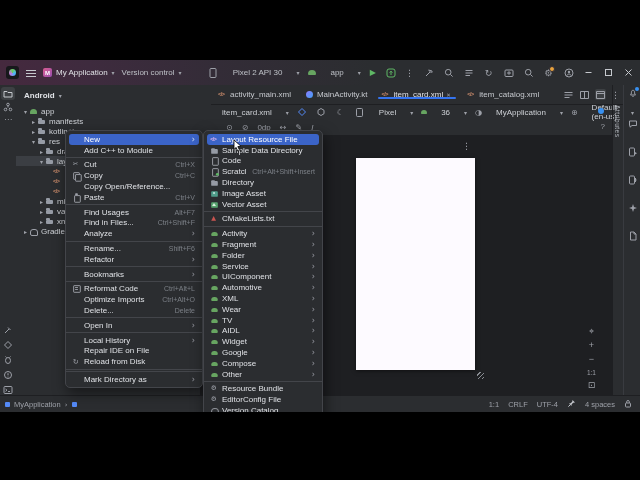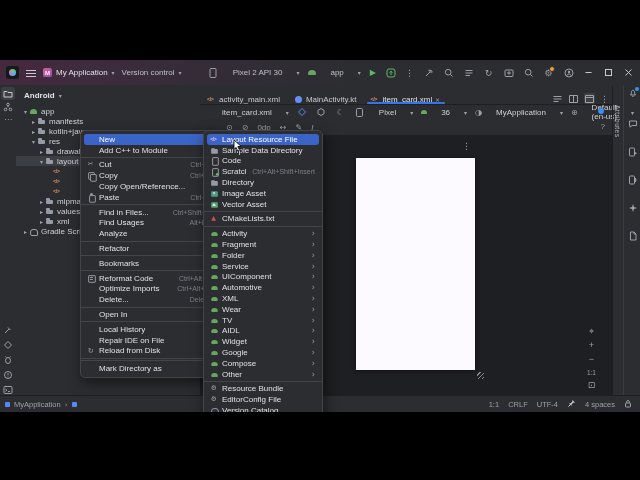--- a/index.html
+++ b/index.html
@@ -73,21 +73,21 @@
   .copy-icon::after{content:"";position:absolute;left:3px;top:3px;width:4.5px;height:5.5px;border:1px solid #9da0a8;border-radius:1px;background:#2b2d30;}
   .paste-icon::before{content:"";position:absolute;left:1.5px;top:1.5px;width:5.5px;height:6.5px;border:1px solid #9da0a8;border-radius:1px;}
   .paste-icon::after{content:"";position:absolute;left:3px;top:0;width:3px;height:2px;background:#9da0a8;border-radius:1px;}
   .reformat-icon::before{content:"";position:absolute;left:1px;top:1px;width:6px;height:6px;border:1px solid #9da0a8;border-radius:1px;}
   .reformat-icon::after{content:"";position:absolute;left:2.5px;top:3px;width:3px;height:1px;background:#9da0a8;box-shadow:0 2px 0 #9da0a8;}
   .reload-icon::before{content:"↻";position:absolute;left:0.5px;top:0;font-size:7.5px;color:#9da0a8;line-height:9px;font-family:"DejaVu Sans",sans-serif;}
   .compare-icon::before{content:"⇄";position:absolute;left:0.5px;top:0;font-size:7.5px;color:#9da0a8;line-height:9px;font-family:"DejaVu Sans",sans-serif;}
 
   
   .editor{position:absolute;left:200px;top:25px;width:412px;height:310px;background:#2b2d30;}
-  .tabstrip{position:absolute;left:0;top:0;width:412px;height:19px;border-bottom:1px solid #1e1f22;display:flex;align-items:flex-end;}
+  .tabstrip{position:absolute;left:11px;top:0;width:412px;height:19px;border-bottom:1px solid #1e1f22;display:flex;align-items:center;}
   .tab{display:flex;align-items:center;gap:3px;padding:0 7px;font-size:8px;color:#c6c9ce;position:relative;white-space:nowrap;}
   .tab.sel{color:#dfe1e5;}
   .tab.sel::after{content:"";position:absolute;left:4px;right:4px;bottom:0;height:2px;background:#3574f0;border-radius:1px;}
   .tab-close{width:7px;color:#9da0a8;}
   .tab-close::before{content:"✕";font-size:5.5px;font-family:"DejaVu Sans",sans-serif;}
   .tab-actions{margin-left:auto;display:flex;align-items:center;gap:5px;padding-right:3px;color:#9da0a8;}
   .mode-ic{width:11px;height:11px;display:flex;align-items:center;justify-content:center;border-radius:2px;}
   .mode-ic.sel{background:#3d4043;}
   .toolbar1{position:absolute;left:0;top:19px;width:412px;height:16px;display:flex;align-items:center;gap:8px;padding-left:22px;box-sizing:border-box;font-size:8px;color:#ced1d6;}
   .toolbar2{position:absolute;left:0;top:35px;width:412px;height:15px;display:flex;align-items:center;gap:9px;padding-left:26px;box-sizing:border-box;font-size:8px;color:#9da0a8;}
@@ -115,21 +115,21 @@
   
   .statusbar{position:absolute;left:0;top:335px;width:640px;height:17px;background:#2b2d30;border-top:1px solid #1e1f22;
     display:flex;align-items:center;font-size:7.5px;color:#9da0a8;}
   .sb-left{display:flex;align-items:center;gap:4px;padding-left:5px;flex:1;}
   .sb-sq{width:5px;height:5px;border-radius:1px;background:#548af7;flex:none;}
   .sb-right{display:flex;align-items:center;gap:9px;padding-right:8px;}
 
   
   .menu{position:absolute;background:#2b2d30;border:1px solid #43454a;border-radius:5px;
     box-shadow:2px 5px 14px rgba(0,0,0,.5);padding:3px 0;z-index:20;}
-  .menu.main{left:65px;top:70px;width:136px;margin-left:15px;}
+  .menu.main{left:65px;top:70px;width:136px;}
   .menu.sub{left:203px;top:70px;width:118px;}
   .mi{display:flex;align-items:center;height:10.8px;margin:0 3px;padding:0 4px 0 3px;border-radius:3px;
     font-size:8px;color:#dfe1e5;white-space:nowrap;}
   .menu.main .mi{height:10.8px;}
   .mi .ic{width:9px;margin-right:3px;transform:scale(0.95);}
   .mi-label{flex:1;overflow:hidden;}
   .mi-short{font-size:7px;color:#7c8087;margin-left:6px;}
   .mi-arrow{width:5px;color:#9da0a8;font-size:8px;text-align:right;font-family:"DejaVu Sans",sans-serif;}
   .mi.sel{background:#3b64c8;color:#fff;}
   .mi.sel .mi-short,.mi.sel .mi-arrow{color:#dce4f7;}
@@ -363,20 +363,24 @@
           </div>
           <div class="tab">
             <span class="ic kotlin-class-icon"></span>
             <span>MainActivity.kt</span>
           </div>
           <div class="tab sel">
             <span class="ic xml-file-icon"></span>
             <span>item_card.xml</span>
             <span class="tab-close"></span>
           </div>
+          <div class="tab">
+            <span class="ic xml-file-icon"></span>
+            <span>item_catalog.xml</span>
+          </div>
           <div class="tab-actions">
             <span class="mode-ic">
               <svg width="11" height="10" viewBox="0 0 11 10">
                 <path d="M1.5 2.5h8M1.5 5h8M1.5 7.5h5" fill="none" stroke="#9da0a8"></path>
               </svg>
             </span>
             <span class="mode-ic">
               <svg width="11" height="10" viewBox="0 0 11 10">
                 <path d="M1.5 1.5h8v7h-8zM5.5 1.5v7" fill="none" stroke="#9da0a8"></path>
               </svg>
@@ -548,34 +552,39 @@
           <span class="mi-label">Copy Open/Reference...</span>
         </div>
         <div class="mi">
           <span class="ic paste-icon"></span>
           <span class="mi-label">Paste</span>
           <span class="mi-short">Ctrl+V</span>
         </div>
         <div class="menu-sep"></div>
         <div class="mi">
           <span class="ic"></span>
+          <span class="mi-label">Find Usages</span>
+          <span class="mi-short">Alt+F7</span>
+        </div>
+        <div class="mi">
+          <span class="ic"></span>
           <span class="mi-label">Find in Files...</span>
           <span class="mi-short">Ctrl+Shift+F</span>
         </div>
         <div class="mi">
           <span class="ic"></span>
-          <span class="mi-label">Find Usages</span>
-          <span class="mi-short">Alt+F7</span>
-        </div>
-        <div class="mi">
-          <span class="ic"></span>
           <span class="mi-label">Analyze</span>
           <span class="mi-arrow">›</span>
         </div>
         <div class="menu-sep"></div>
+        <div class="mi">
+          <span class="ic"></span>
+          <span class="mi-label">Rename...</span>
+          <span class="mi-short">Shift+F6</span>
+        </div>
         <div class="mi">
           <span class="ic"></span>
           <span class="mi-label">Refactor</span>
           <span class="mi-arrow">›</span>
         </div>
         <div class="menu-sep"></div>
         <div class="mi">
           <span class="ic"></span>
           <span class="mi-label">Bookmarks</span>
           <span class="mi-arrow">›</span>

